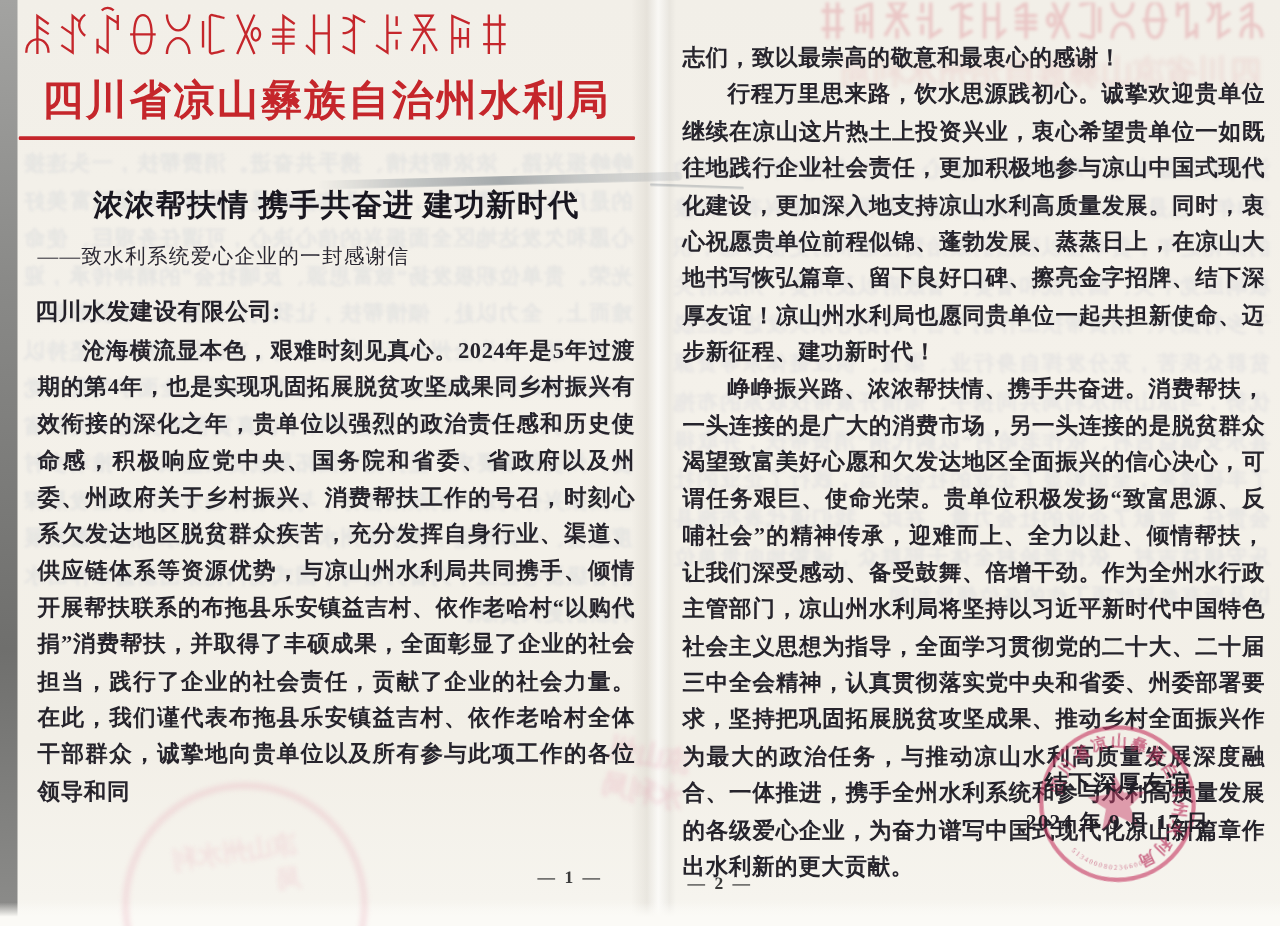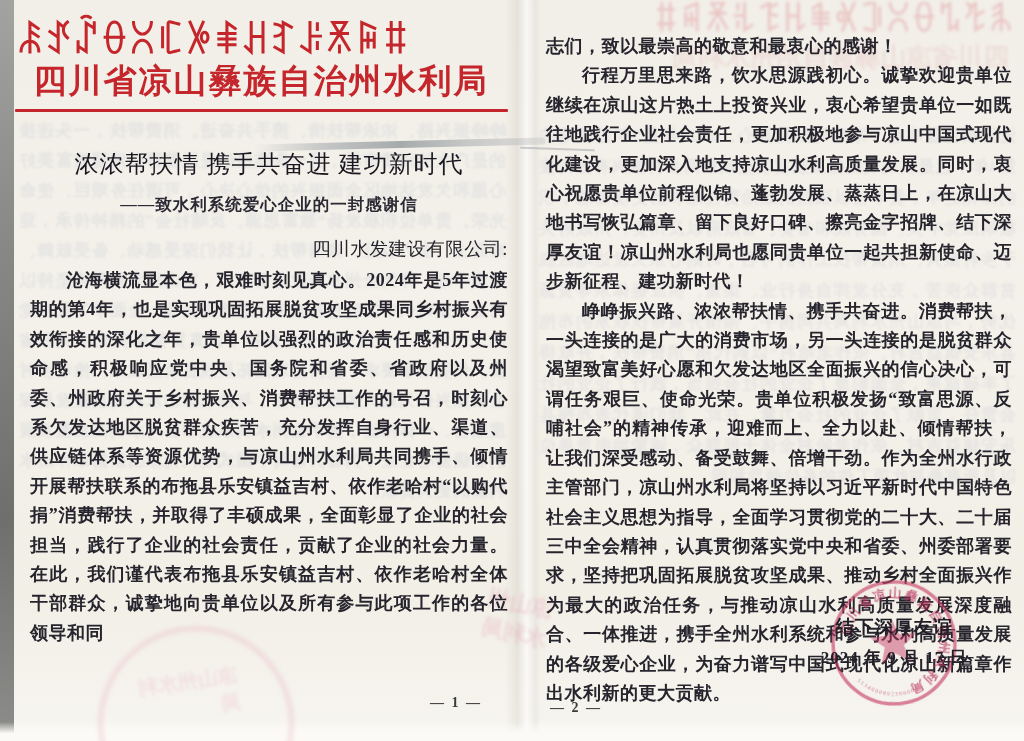--- a/index.html
+++ b/index.html
@@ -16,45 +16,45 @@
   
   .scan-edge{position:absolute;left:0;top:0;width:14px;height:741px;
     background:linear-gradient(180deg,#a3a3a1 0%,#8a8a88 30%,#6f6f6d 70%,#8d8d8b 100%);}
   
   .gutter{position:absolute;left:505px;top:0;width:36px;height:741px;
     background:linear-gradient(90deg,rgba(0,0,0,0) 0%,rgba(120,110,95,0.10) 35%,rgba(255,255,255,0.55) 60%,rgba(0,0,0,0.04) 85%,rgba(0,0,0,0) 100%);}
   .bottom-strip{position:absolute;left:0;top:722px;width:1024px;height:19px;
     background:linear-gradient(180deg,rgba(251,250,246,0) 0%,#fbfaf6 60%);}
 
   
-  .yi-line{position:absolute;left:16px;top:20px;width:492px;
-    font-size:36px;font-weight:700;color:#c5262b;letter-spacing:0;
+  .yi-line{position:absolute;left:16px;top:10px;width:492px;
+    font-size:36px;font-weight:400;color:#c5262b;letter-spacing:0;
     white-space:nowrap;text-align:left;line-height:1.2;}
   .org-name{position:absolute;left:14px;top:58px;width:494px;
     font-size:33px;font-weight:700;color:#c5262b;letter-spacing:2px;
     white-space:nowrap;text-align:center;line-height:1.4;}
   .red-rule{position:absolute;left:15px;top:109px;width:493px;height:3px;
     background:#c5262b;border-radius:1px;}
 
   
   .streak{position:absolute;left:254px;top:141px;width:292px;height:7px;
     transform:rotate(-1.4deg);border-radius:4px;pointer-events:none;
     background:linear-gradient(90deg,rgba(160,166,170,0) 0%,rgba(148,155,160,0.50) 25%,rgba(118,127,134,0.62) 50%,rgba(140,148,155,0.45) 72%,rgba(165,170,175,0.22) 100%);
     filter:blur(0.4px);}
   .streak-tail{position:absolute;left:520px;top:148px;width:75px;height:2px;
     transform:rotate(2deg);background:rgba(130,138,145,0.38);border-radius:2px;filter:blur(0.6px);}
 
   
   .doc-title{position:absolute;left:30px;top:148px;width:478px;
-    text-align:center;font-size:24px;font-weight:400;color:#191720;
+    text-align:center;font-size:24px;font-weight:700;color:#191720;
     letter-spacing:1px;white-space:nowrap;}
   .doc-subtitle{position:absolute;left:30px;top:194px;width:478px;
-    text-align:center;font-size:16.5px;font-weight:700;color:#2b2933;letter-spacing:1px;}
+    font-size:16.5px;font-weight:400;color:#2b2933;letter-spacing:1px;}
   .salutation{position:absolute;left:28px;top:236px;width:480px;
-    font-size:18.5px;font-weight:400;color:#232129;letter-spacing:0.5px;text-align:right;}
+    font-size:18.5px;font-weight:700;color:#232129;letter-spacing:0.5px;}
 
   .page-body{font-size:18px;line-height:29.4px;letter-spacing:0.5px;
     text-align:justify;font-weight:600;color:#26242c;}
   .page-body p{margin:0;text-indent:2em;}
   .page-body p.no-indent{text-indent:0;}
   .page1-body{position:absolute;left:30px;top:266px;width:478px;}
   .page2-body{position:absolute;left:546px;top:32px;width:466px;}
 
   .page-number{position:absolute;font-size:14px;font-weight:600;color:#3a3a3a;letter-spacing:2px;}
   .pn1{left:416px;top:695px;width:80px;text-align:center;}

